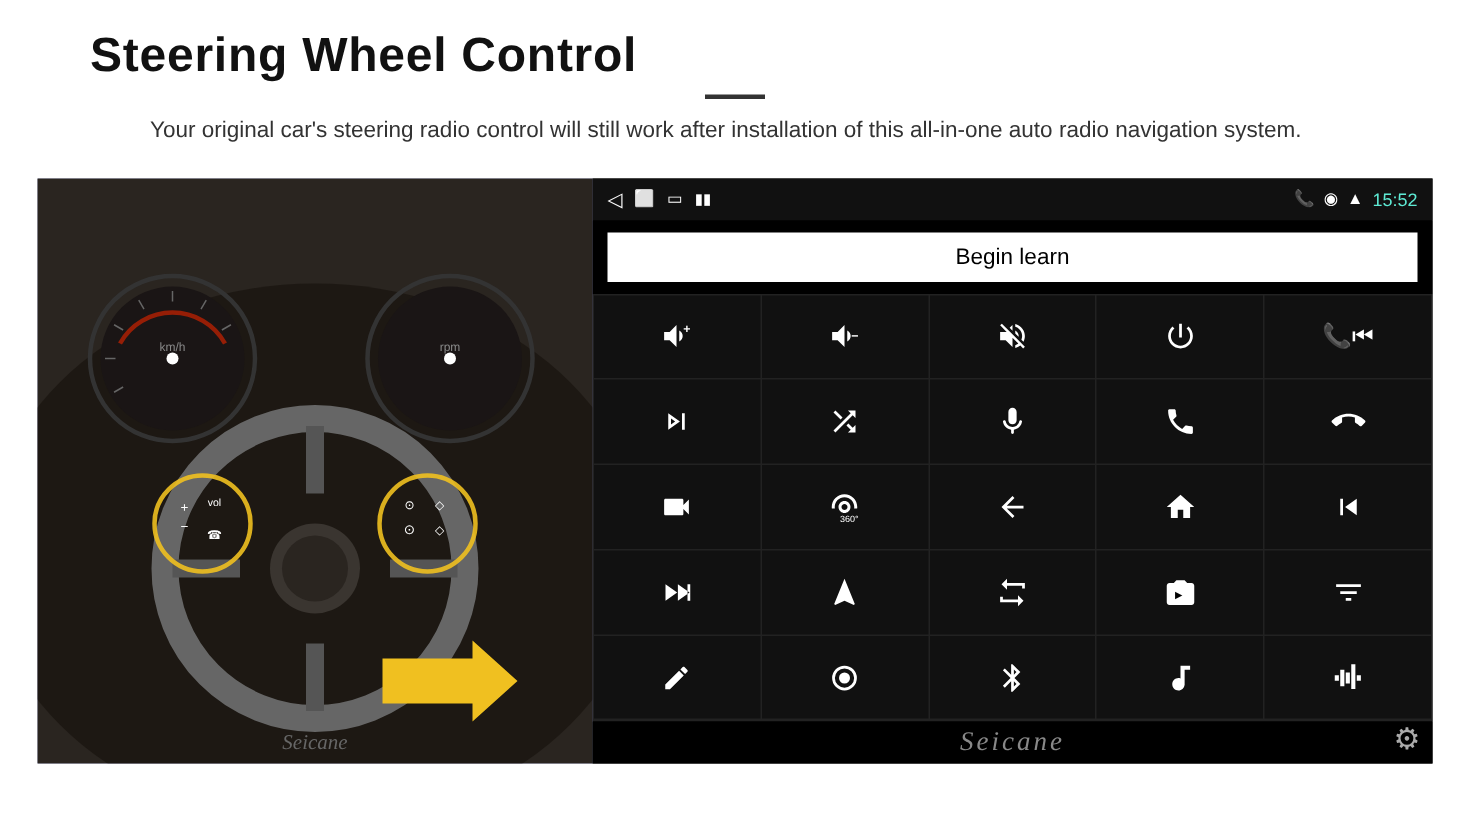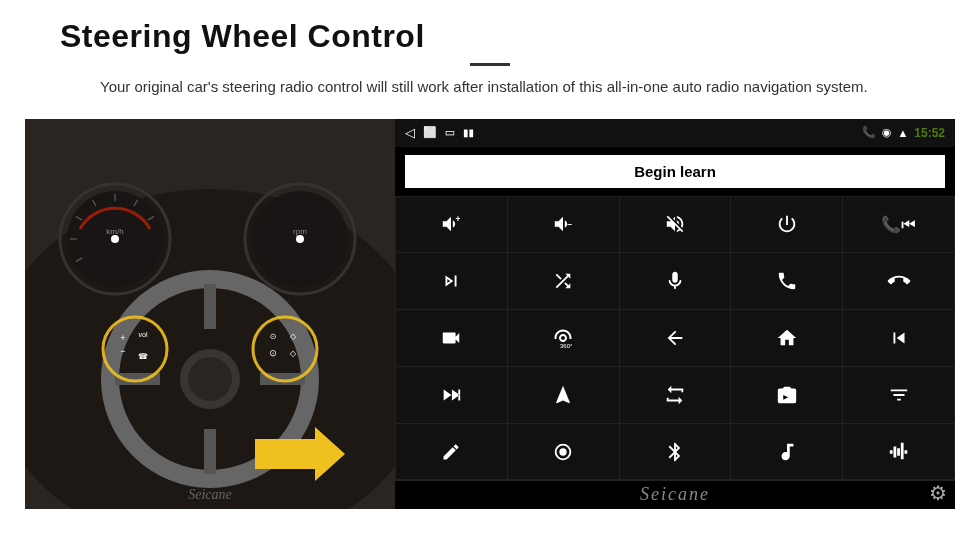--- a/index.html
+++ b/index.html
@@ -101,21 +101,21 @@
       background: #000;
     }
 
     .begin-learn-btn {
       width: 100%;
       background: #fff;
       color: #000;
       border: none;
       padding: 8px;
       font-size: 15px;
-      font-weight: 700;
+      font-weight: 400;
       cursor: pointer;
       text-align: center;
     }
 
     
     .controls-grid {
       flex: 1;
       display: grid;
       grid-template-columns: repeat(5, 1fr);
       grid-template-rows: repeat(5, 1fr);
@@ -239,21 +239,21 @@
       <div class="status-bar-left">
         <span style="color:#fff;font-size:13px;">◁</span>
         <span style="color:#fff;font-size:11px;">⬜</span>
         <span style="color:#fff;font-size:11px;">▭</span>
         <span style="color:#fff;font-size:10px;">▮▮</span>
       </div>
       <div class="status-bar-right">
         <span style="color:#fff;font-size:11px;">📞</span>
         <span style="color:#fff;font-size:11px;">◉</span>
         <span style="color:#fff;font-size:11px;">▲</span>
-        <span style="color:#4d7c0f;font-size:12px;font-weight:bold;">15:52</span>
+        <span style="color:#5eead4;font-size:12px;font-weight:normal;">15:52</span>
       </div>
     </div>
 
     <div class="begin-learn-row">
       <button class="begin-learn-btn">Begin learn</button>
     </div>
 
     <div class="controls-grid">
 
       <div class="ctrl-btn">

